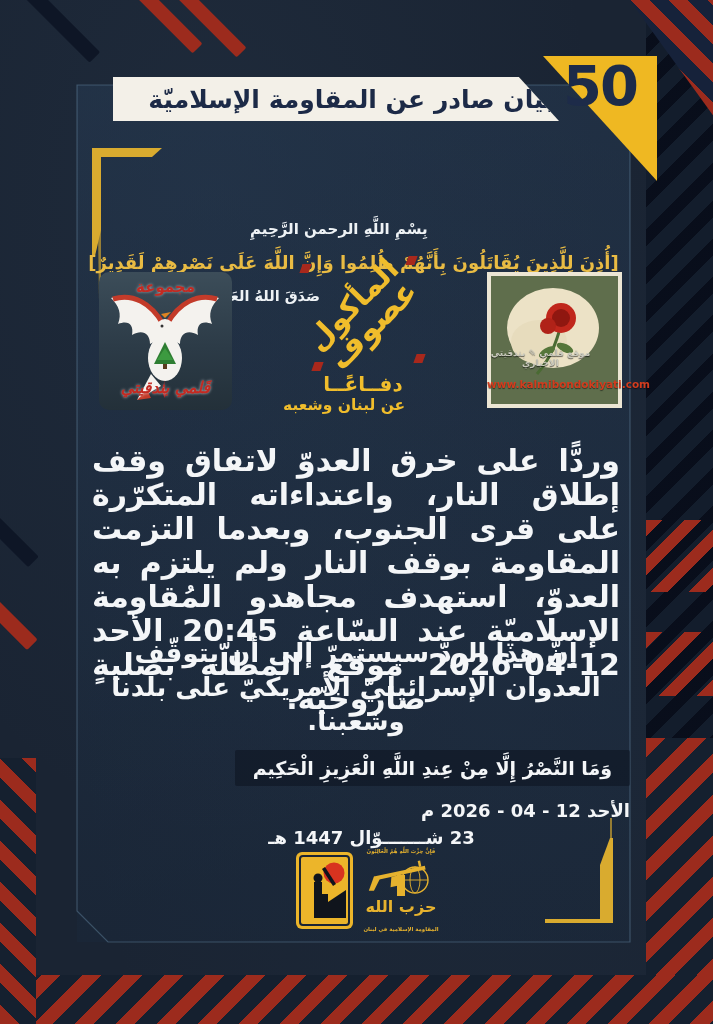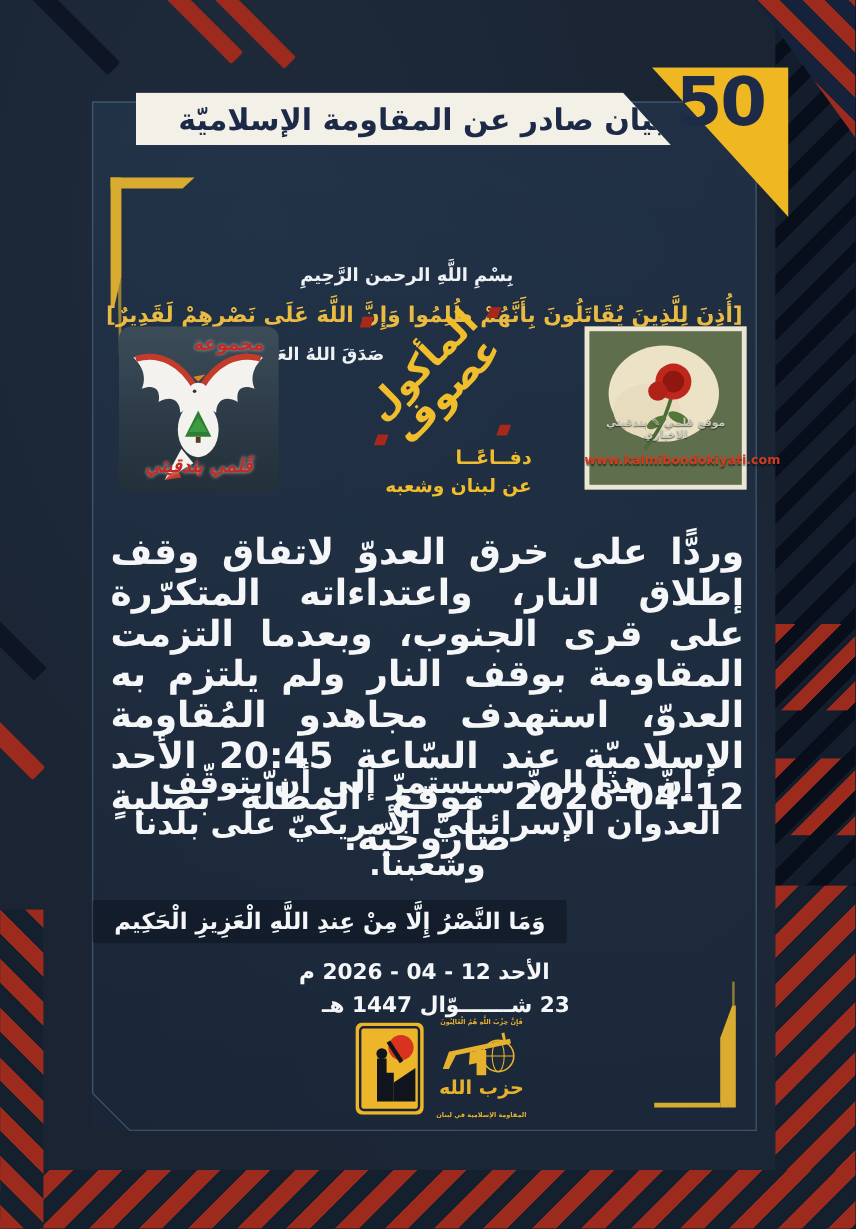--- a/index.html
+++ b/index.html
@@ -54,50 +54,50 @@
   .basmala{left:250px;top:220px;width:308px;text-align:left;color:#eef2f5;
     font-size:15px;font-weight:700;}
   .verse{left:77px;top:252px;width:553px;text-align:center;color:#e9bb43;
     font-size:18px;font-weight:800;white-space:nowrap;}
   .sadaqa{left:100px;top:288px;width:220px;text-align:right;color:#eef2f5;
     font-size:14.5px;font-weight:700;}
   
   .dove-card{left:99px;top:272px;width:133px;height:138px;border-radius:10px;overflow:hidden;
     background:linear-gradient(180deg,#3c4d59 0%, #2c3b47 55%, #233039 100%);}
   .dove-top{left:99px;top:278px;width:133px;text-align:center;color:#c32a22;
-    font-size:15px;font-weight:800;text-shadow:0 0 3px rgba(255,255,255,.55);margin-left:25px;}
+    font-size:15px;font-weight:800;text-shadow:0 0 3px rgba(255,255,255,.55);}
   .dove-bottom{left:99px;top:378px;width:133px;text-align:center;color:#c32a22;
     font-size:16px;font-weight:800;font-style:italic;text-shadow:0 0 3px rgba(255,255,255,.7);}
   .kufic-wrap{left:283px;top:250px;width:160px;height:130px;}
   .kufic-rot{position:absolute;left:50%;top:50%;transform:translate(-50%,-50%) rotate(-45deg);
     text-align:center;color:#f0bd2c;font-weight:800;line-height:.92;}
   .kufic-line1{font-size:30px;letter-spacing:-2px;}
   .kufic-line2{font-size:32px;letter-spacing:-1px;}
   .kufic-tick{position:absolute;width:9px;height:9px;background:#a8281c;}
   .kt1{left:18px;top:14px;transform:skewX(-20deg);}
   .kt2{left:124px;top:6px;transform:skewX(-20deg);}
   .kt3{left:30px;top:112px;transform:skewX(-20deg);}
   .kt4{left:132px;top:104px;transform:skewX(-20deg);}
-  .defaa{left:283px;top:372px;width:160px;color:#f0bd2c;font-size:16px;font-weight:800;}
-  .defaa2{left:283px;top:396px;width:160px;text-align:right;color:#f0bd2c;font-size:15.5px;font-weight:800;}
+  .defaa{left:283px;top:372px;width:160px;text-align:center;color:#f0bd2c;font-size:20px;font-weight:800;}
+  .defaa2{left:283px;top:396px;width:160px;text-align:left;color:#f0bd2c;font-size:15.5px;font-weight:800;}
   .rose-card{left:487px;top:272px;width:135px;height:136px;background:#5f6e4c;
     border:4px solid #ece6d4;overflow:hidden;}
-  .rose-label{left:487px;top:348px;width:135px;text-align:center;color:#c9c9bd;
+  .rose-label{left:473px;top:348px;width:135px;text-align:center;color:#c9c9bd;
     font-size:9px;font-weight:700;text-shadow:0 1px 1px rgba(0,0,0,.6);}
   .rose-url{left:487px;top:378px;width:153px;text-align:center;color:#d23c1e;
     font-size:10.5px;font-weight:800;text-shadow:0 1px 1px rgba(0,0,0,.5);direction:ltr;}
   
   .para1{left:92px;top:444px;width:528px;color:#f4f6f8;font-size:30px;font-weight:800;
     line-height:34px;text-align:justify;text-align-last:center;word-spacing:4px;}
   .para2{left:92px;top:636px;width:528px;color:#f4f6f8;font-size:26px;font-weight:800;
     line-height:34px;text-align:center;}
-  .closing-wrap{left:77px;top:750px;width:553px;text-align:left;}
+  .closing-wrap{left:77px;top:750px;width:553px;text-align:right;}
   .closing{display:inline-block;background:rgba(9,15,27,.5);padding:7px 18px;border-radius:2px;
     color:#f4f6f8;font-size:19px;font-weight:800;}
-  .date-g{left:77px;top:800px;width:553px;text-align:center;color:#f4f6f8;font-size:18px;font-weight:800;}
+  .date-g{left:77px;top:800px;width:553px;color:#f4f6f8;font-size:18px;font-weight:800;}
   .date-h{left:77px;top:827px;width:553px;text-align:center;color:#f4f6f8;font-size:18px;font-weight:800;padding-left:36px;}
   
   .logo-landmark{left:296px;top:852px;width:57px;height:77px;}
   .logo-hezb{left:358px;top:844px;width:86px;height:92px;}
 </style>
 </head>
 <body>
 
 <div class="stage">
 

